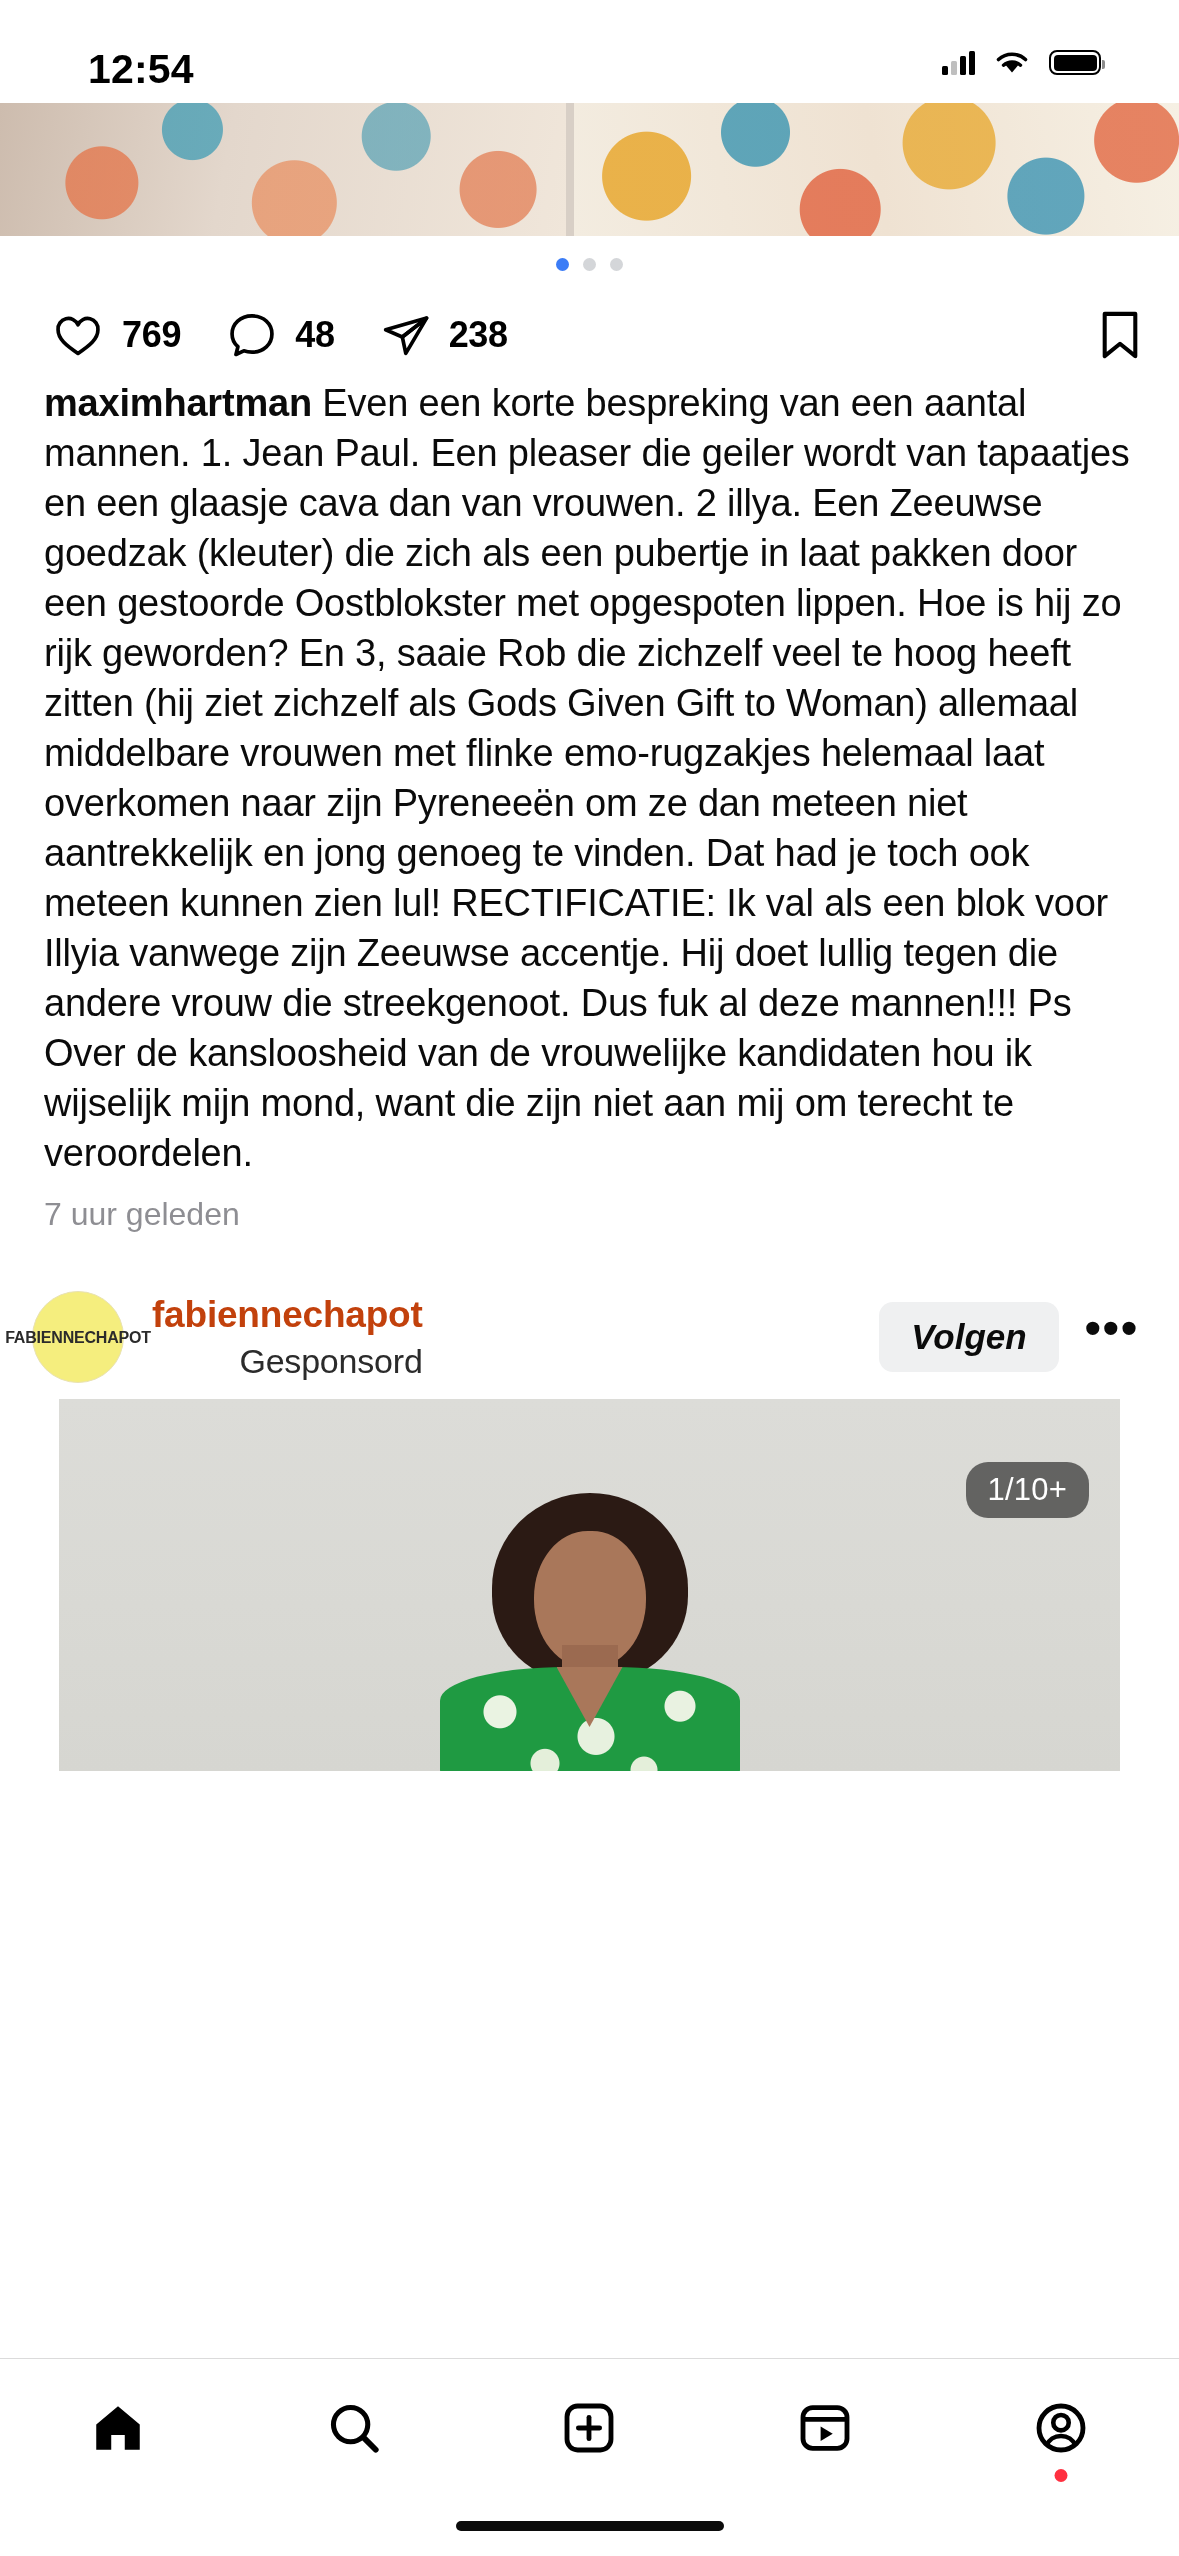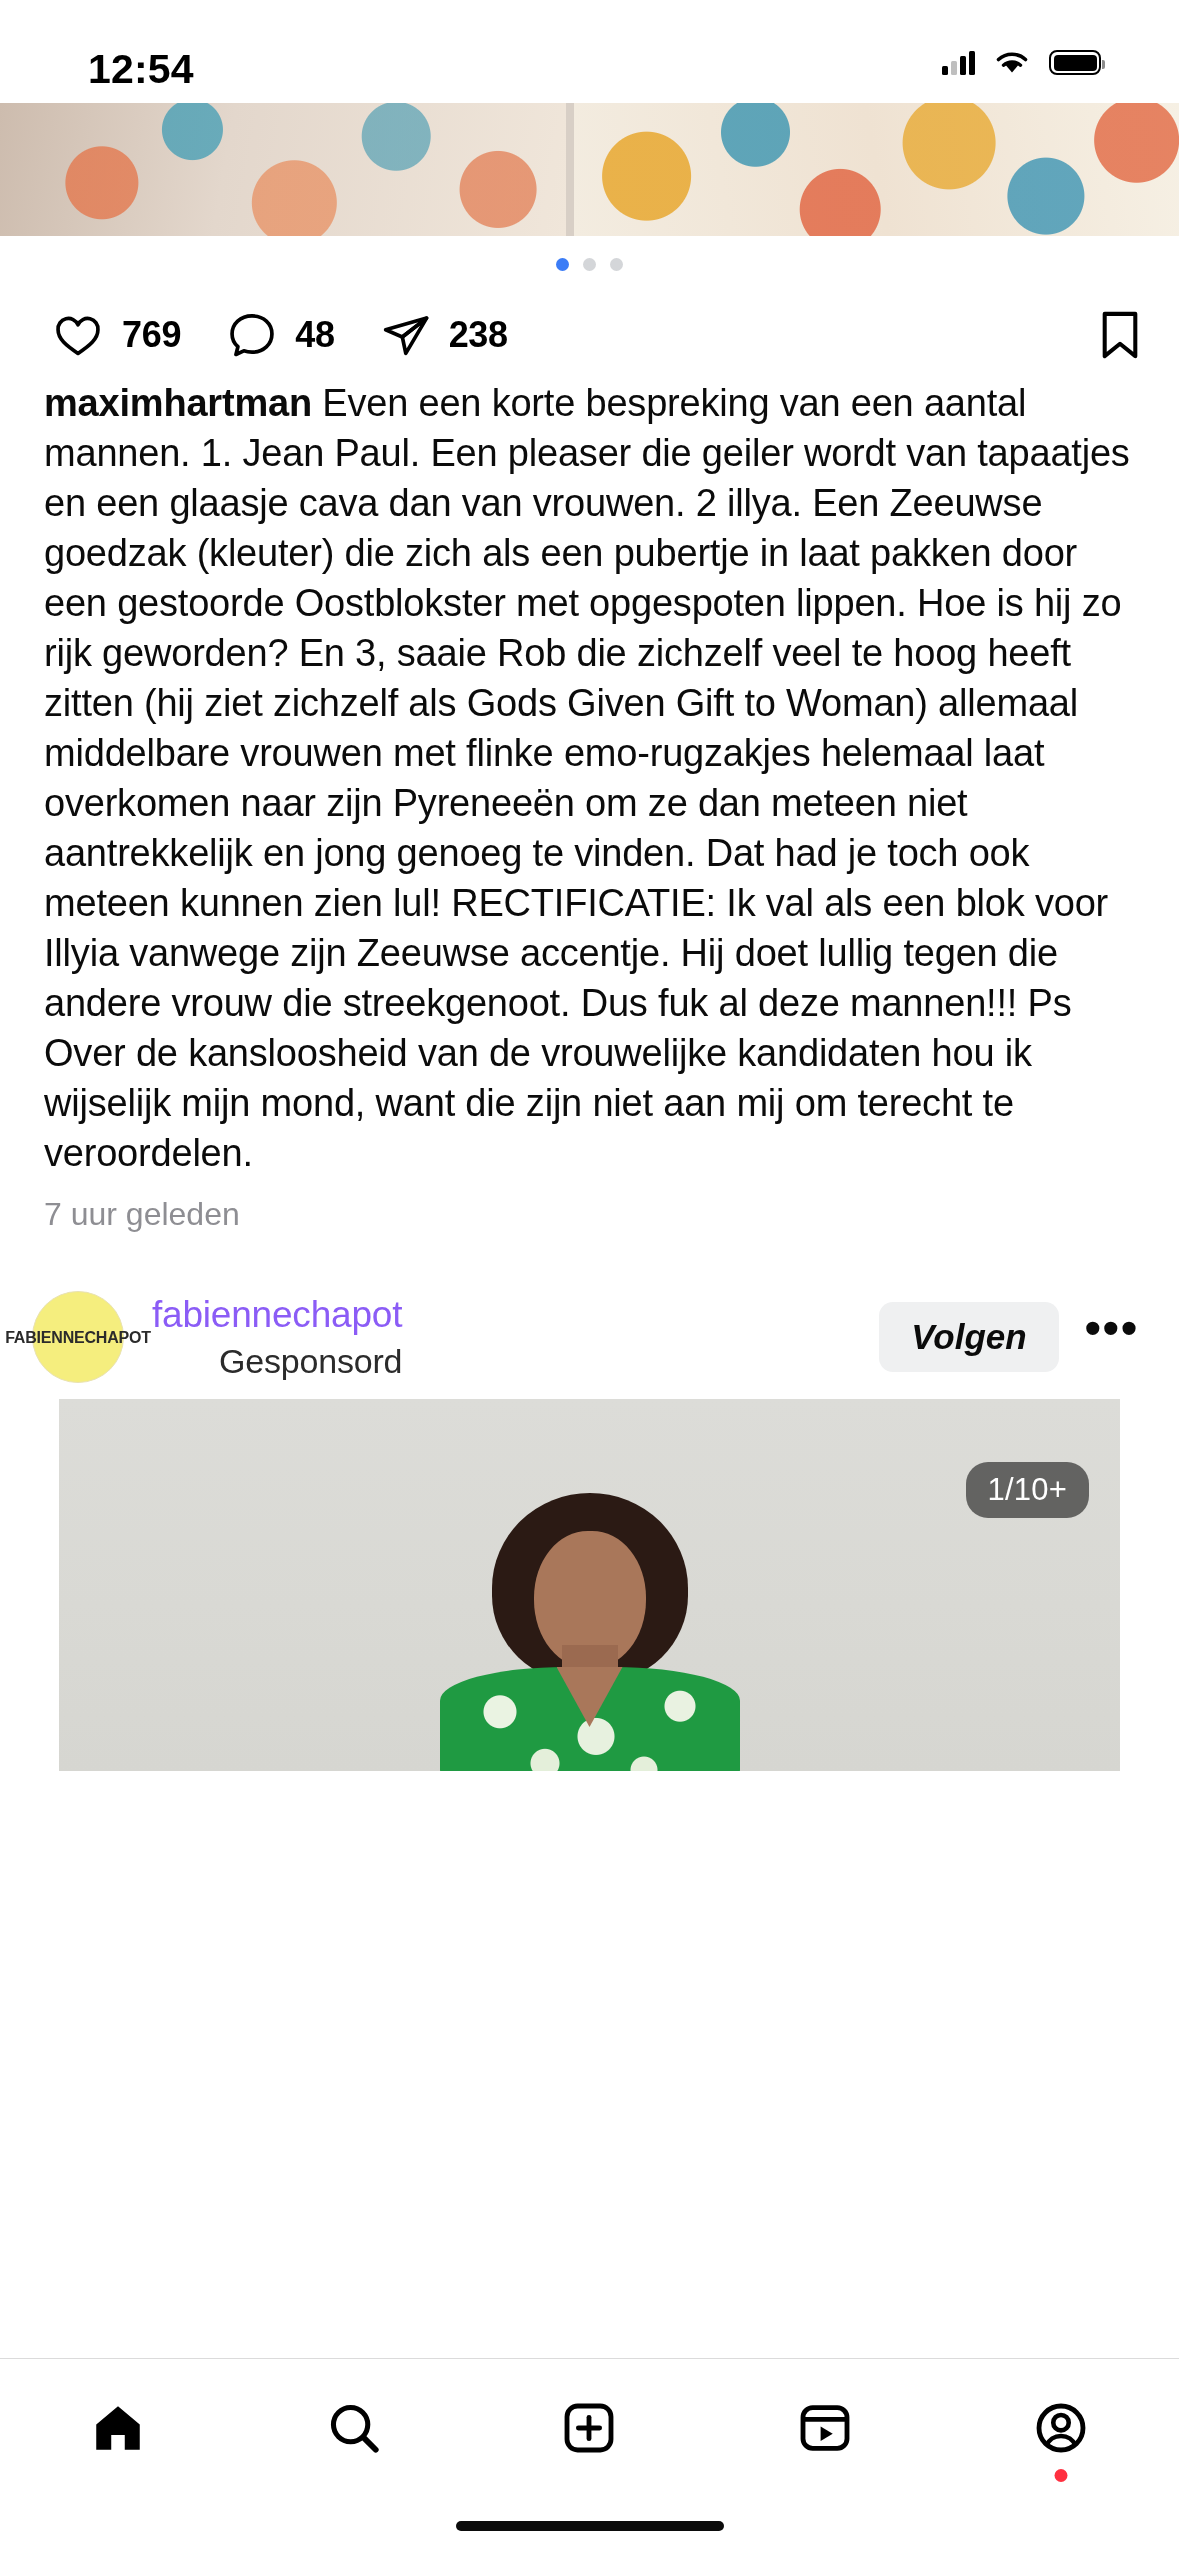--- a/index.html
+++ b/index.html
@@ -149,21 +149,21 @@
     width: 92px; height: 92px; border-radius: 50%;
     background: #f5ee7e;
     display: flex; flex-direction: row; align-items: center; justify-content: center;
     flex: 0 0 92px;
     border: 1px solid #e9e2b4;
   }
   .avatar span {
     font-size: 16px; font-weight: 700; color: #2b2b2b; line-height: 19px; letter-spacing: -0.2px;
   }
   .sponsor-text { margin-left: 28px; display: flex; flex-direction: column; justify-content: center; }
-  .sponsor-name { font-size: 37px; font-weight: 400; color: #8b5cf6; letter-spacing: -0.2px; }
+  .sponsor-name { font-size: 37px; font-weight: 700; color: #c2410c; letter-spacing: -0.2px; }
   .sponsor-sub { font-size: 34px; color: #2b2b2b; margin-top: 6px; letter-spacing: -0.2px; text-align: right; }
   .follow-btn {
     margin-left: auto;
     background: #eff0f1;
     border: none; border-radius: 14px;
     padding: 0 32px;
     height: 70px;
     font-size: 35px; font-weight: 700; color: #0b0b0b;
     font-family: "Liberation Sans", sans-serif;
     display: flex; align-items: center; justify-content: center; font-style: italic;

